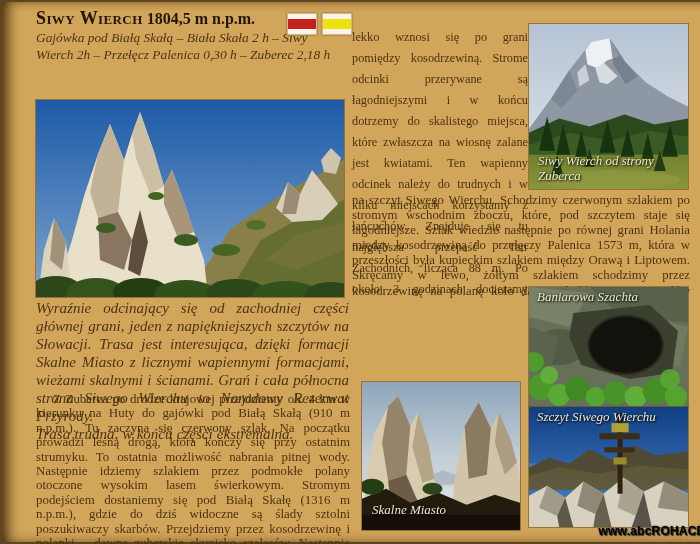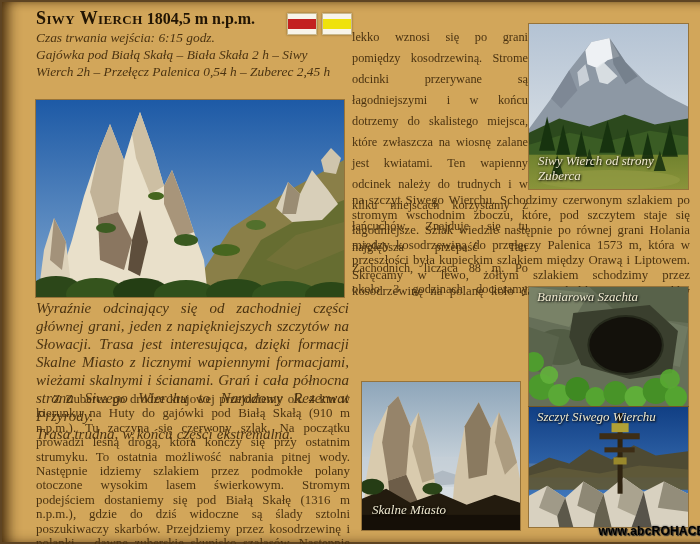--- a/index.html
+++ b/index.html
@@ -61,23 +61,22 @@
 <body>
 
 <div class="page">
 
   <header id="hdr">
     <h1 class="title"><span class="sc">Siwy Wierch</span><span> 1804,5 m n.p.m.</span></h1>
     <div class="badges">
       <span class="badge badge-red"></span>
       <span class="badge badge-yellow"></span>
     </div>
-    <div class="hdr-italic">Czas trwania wejścia: 6:15 godz.</div>
     <div class="hdr-italic route-line">Gajówka pod Białą Skałą – Biała Skała 2 h – Siwy</div>
-    <div class="hdr-italic route-line">Wierch 2h – Przełęcz Palenica 0,54 h – Zuberec 2,45 h</div>
+    <div class="hdr-italic route-line">Wierch 2h – Przełęcz Palenica 0,30 h – Zuberec 2,18 h</div>
   </header>
 
   <figure class="photo" id="photo-main">
     <svg viewBox="0 0 308 197" preserveAspectRatio="none">
       <defs>
         <linearGradient id="skyMain" x1="0" y1="0" x2="0" y2="1">
           <stop offset="0" stop-color="#1d5aa6"></stop>
             <stop offset="1" stop-color="#7fa6cf"></stop>
         </linearGradient>
       </defs>

